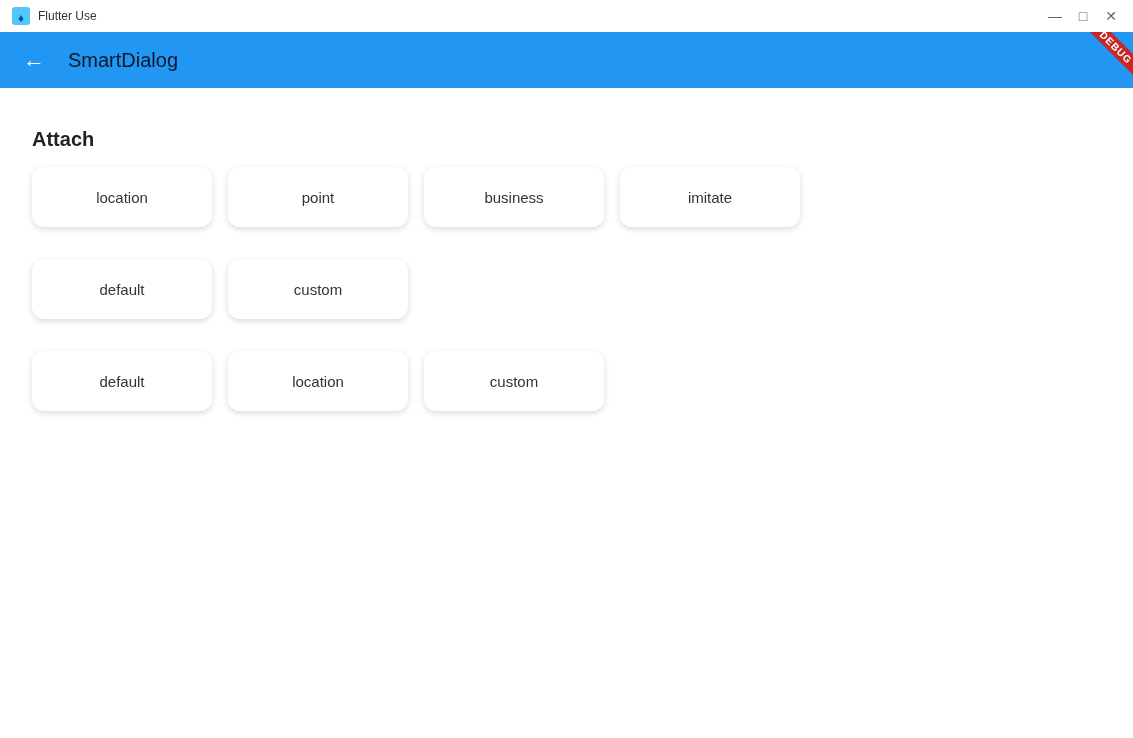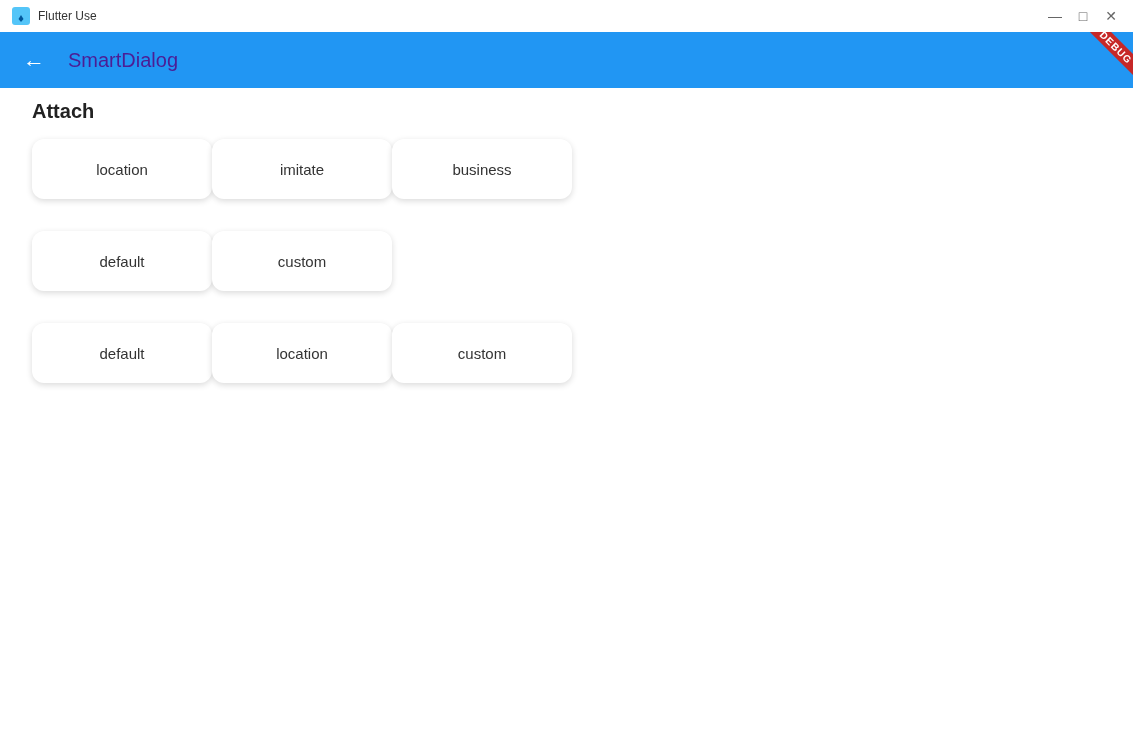--- a/index.html
+++ b/index.html
@@ -86,52 +86,53 @@
       border: none;
       display: flex;
       align-items: center;
       justify-content: center;
       width: 36px;
       height: 36px;
       border-radius: 50%;
     }
 
     .app-bar-title {
-      color: #4c1d95;
+      color: #0f172a;
       font-size: 20px;
       font-weight: 500;
     }
 
     .debug-corner {
       position: absolute;
       top: 0;
       right: 0;
       width: 70px;
       height: 70px;
       overflow: hidden;
     }
 
     
     .main-content {
       background: white;
       height: calc(738px - 32px - 56px);
       overflow-y: auto;
-      padding: 12px 32px;
+      padding: 40px 32px;
     }
 
     .section-title {
       font-size: 20px;
       font-weight: bold;
       color: #222;
       margin-bottom: 16px;
     }
 
     .buttons-grid {
       display: flex;
       flex-wrap: wrap;
+      gap: 16px;
       margin-bottom: 24px;
     }
 
     .card-btn {
       background: white;
       border: none;
       border-radius: 12px;
       box-shadow: 0 2px 6px rgba(0,0,0,0.15);
       width: 180px;
       height: 60px;
@@ -191,22 +192,23 @@
     ">DEBUG</div>
   </div>
 </div>
 
 <div class="main-content">
 
   <div class="section">
     <div class="section-title">Attach</div>
     <div class="buttons-grid">
       <button class="card-btn">location</button>
+      <button class="card-btn">point</button>
+      <button class="card-btn">business</button>
       <button class="card-btn">imitate</button>
-      <button class="card-btn">business</button>
     </div>
   </div>
 
   <div class="section">
     <div class="buttons-grid">
       <button class="card-btn">default</button>
       <button class="card-btn">custom</button>
     </div>
   </div>
 

